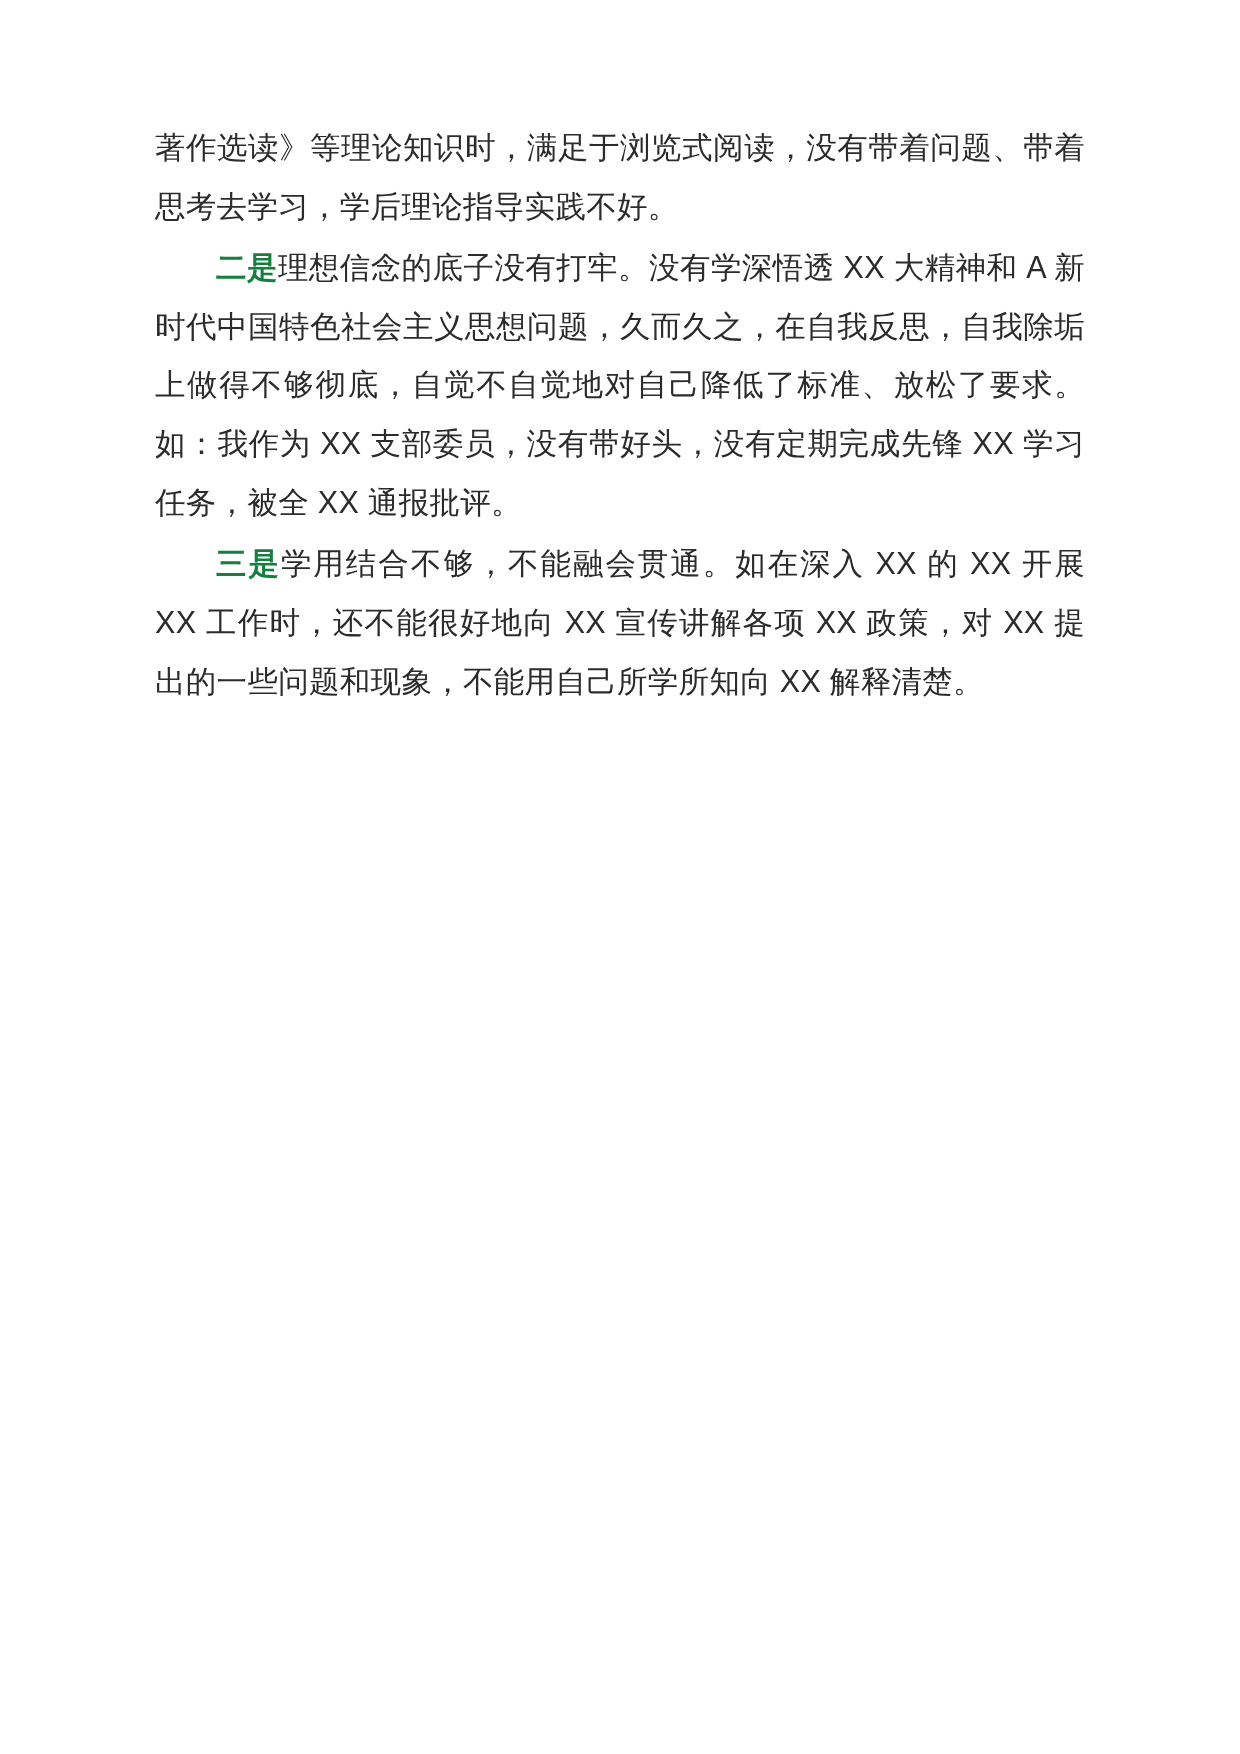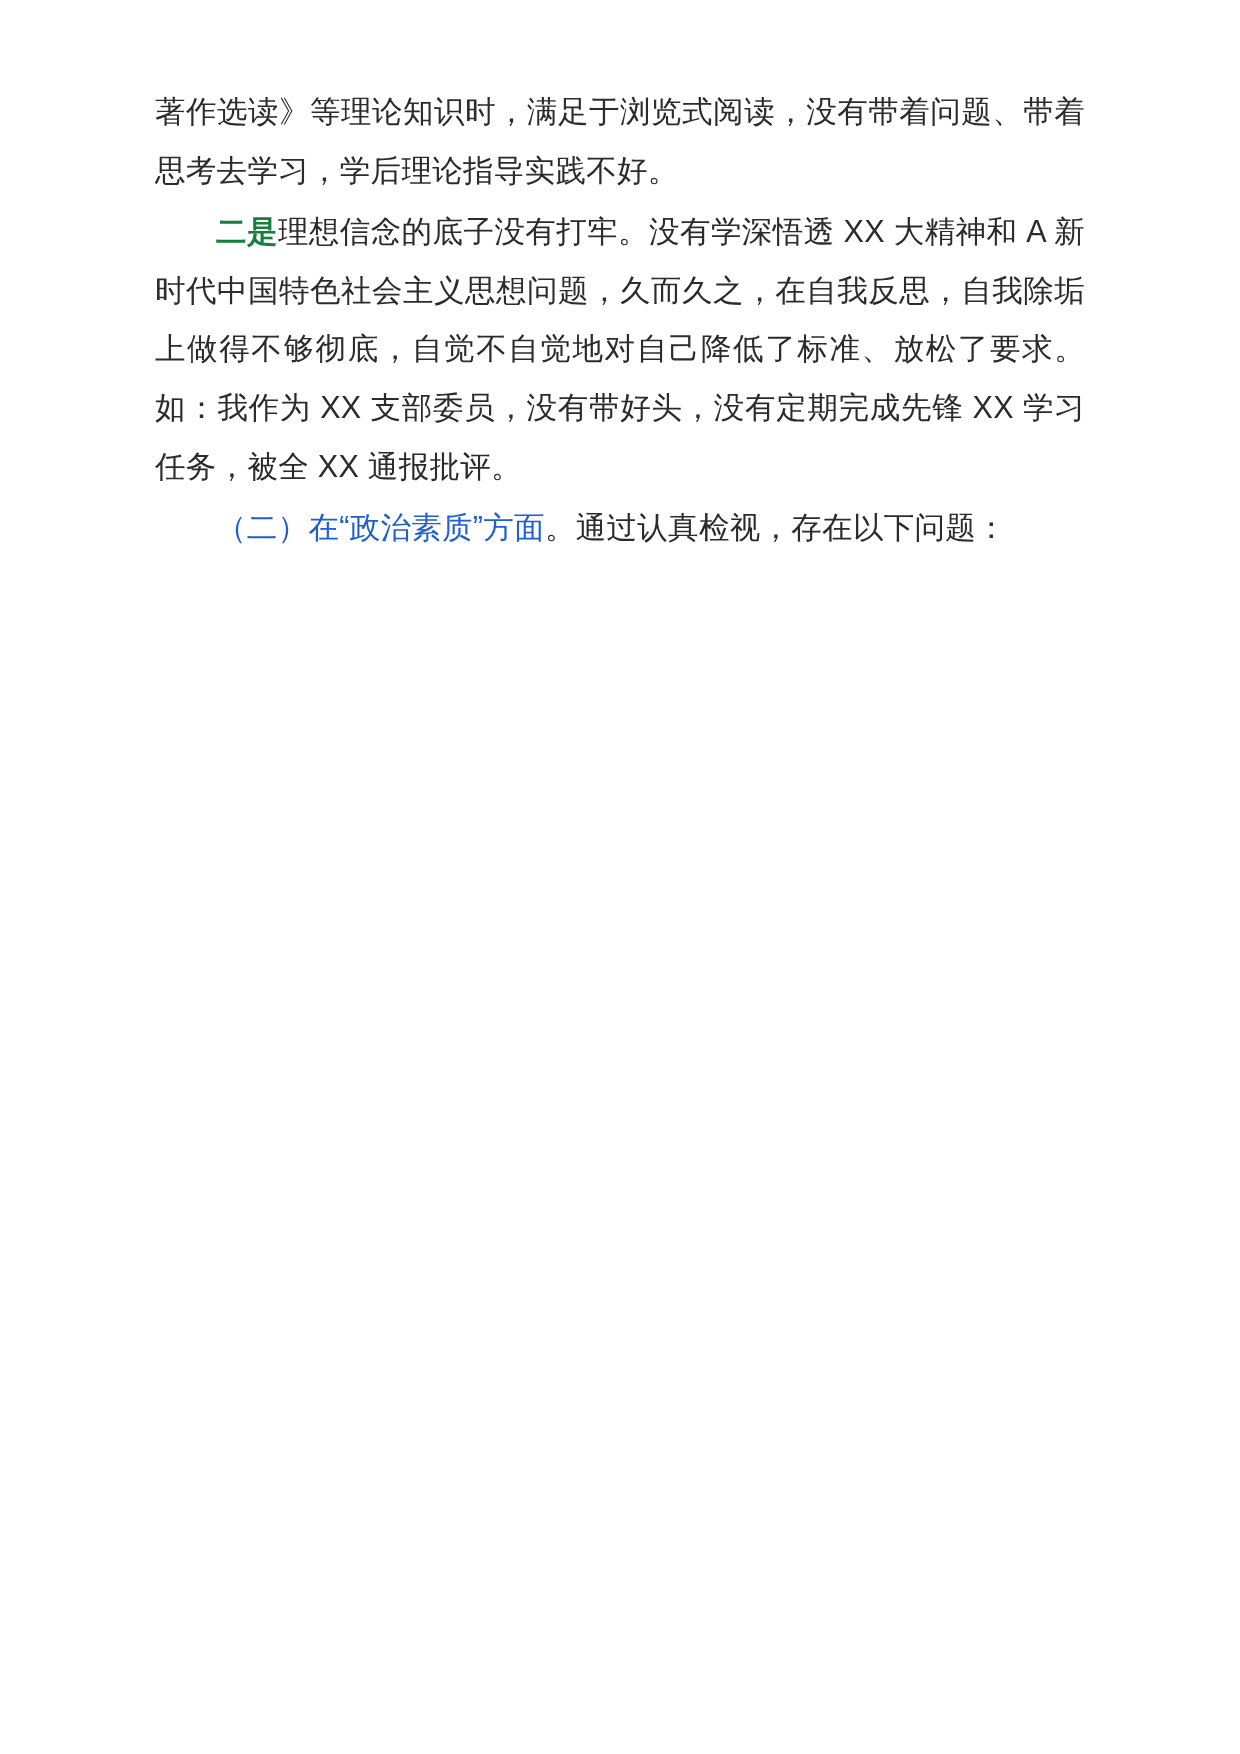--- a/index.html
+++ b/index.html
@@ -11,21 +11,21 @@
     width: 1240px;
     height: 1754px;
     font-family: "Liberation Sans", sans-serif;
     color: #2b2b2b;
   }
   .page {
     position: relative;
     width: 1240px;
     height: 1754px;
     box-sizing: border-box;
-    padding: 82px 155px 120px 155px;
+    padding: 118px 155px 120px 155px;
     background: #ffffff;
   }
   .doc-body {
     font-size: 30.5px;
     line-height: 1.93;
     letter-spacing: 0.3px;
     text-align: justify;
     text-justify: inter-ideograph;
     color: #2b2b2b;
   }
@@ -45,15 +45,15 @@
     font-weight: normal;
   }
 </style>
 </head>
 <body>
 
 <div class="page">
   <div class="doc-body" id="doc-body">
       <p class="para"><span>著作选读》等理论知识时，满足于浏览式阅读，没有带着问题、带着思考去学习，学后理论指导实践不好。</span></p>
       <p class="para indent"><span class="lead">二是</span><span>理想信念的底子没有打牢。没有学深悟透 XX 大精神和 A 新时代中国特色社会主义思想问题，久而久之，在自我反思，自我除垢上做得不够彻底，自觉不自觉地对自己降低了标准、放松了要求。如：我作为 XX 支部委员，没有带好头，没有定期完成先锋 XX 学习任务，被全 XX 通报批评。</span></p>
-      <p class="para indent"><span class="heading-blue">（二）在“政治素质”方面</span><span>。通过认真检视，存在以下问题：</span></p>
+      <p class="para indent"><span class="lead">三是</span><span>学用结合不够，不能融会贯通。如在深入 XX 的 XX 开展 XX 工作时，还不能很好地向 XX 宣传讲解各项 XX 政策，对 XX 提出的一些问题和现象，不能用自己所学所知向 XX 解释清楚。</span></p>
     </div>
 </div>
 
 </body></html>

